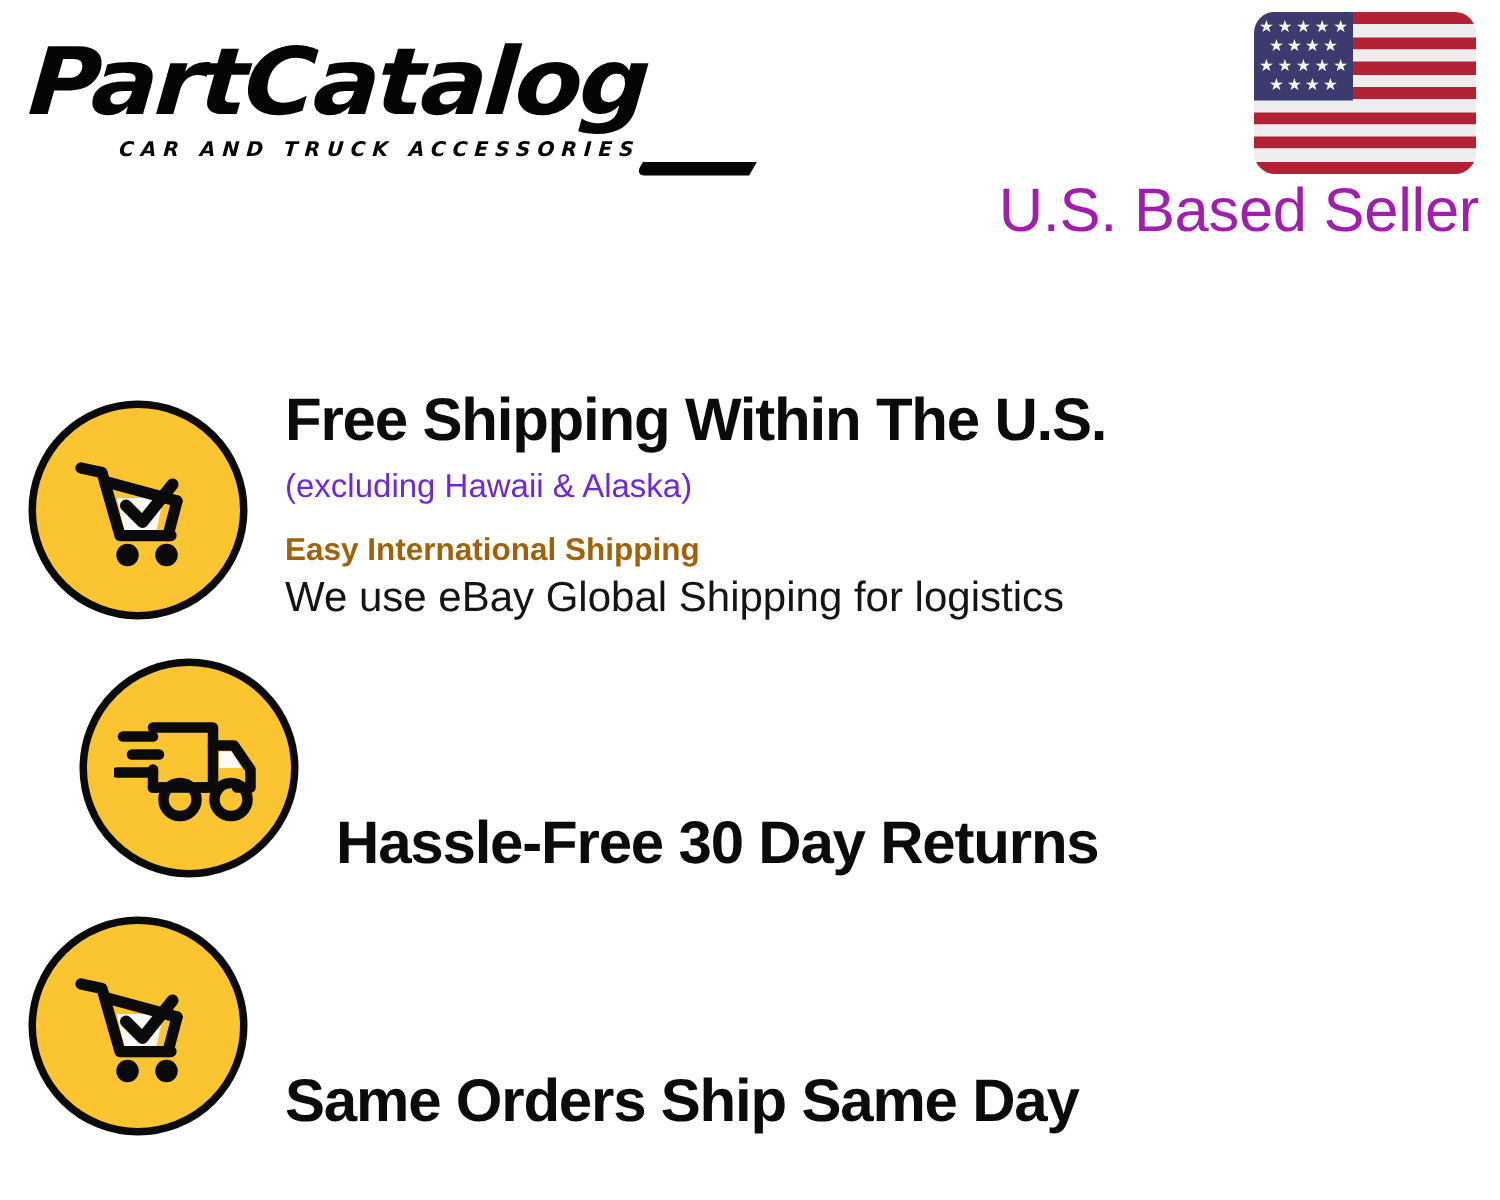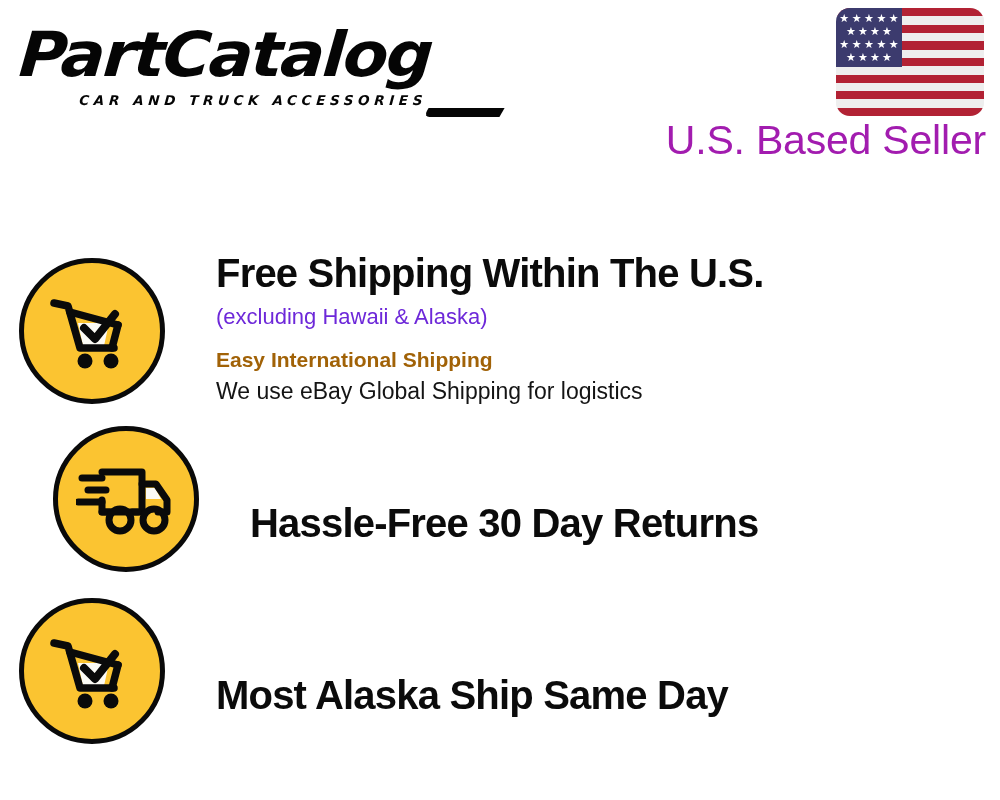--- a/index.html
+++ b/index.html
@@ -140,22 +140,21 @@
   
   .features {
     position: absolute;
     left: 0;
     top: 235px;
     width: 1000px;
   }
   .feature {
     position: relative;
     display: flex;
-    align-items: center;
-    gap: 26px;
+    align-items: flex-end;
   }
   .feature-1 { height: 178px; }
   .feature-2 { height: 172px; padding-left: 34px; }
   .feature-3 { height: 172px; }
 
   .icon-wrap {
     position: relative;
     width: 190px;
     flex: 0 0 190px;
     display: flex;
@@ -211,21 +210,21 @@
     font-weight: 700;
     font-size: 21px;
     line-height: 28px;
     color: #a16207;
     margin: 14px 0 0 0;
     white-space: nowrap;
   }
   .feat-sub2 {
     font-family: "Liberation Sans", sans-serif;
     font-weight: 400;
-    font-size: 23px;
+    font-size: 28px;
     line-height: 30px;
     color: #141414;
     margin: 2px 0 0 0;
     white-space: nowrap;
   }
 </style>
 </head>
 <body>
 
 <div class="header">
@@ -354,17 +353,17 @@
           </g>
           <g fill="none" stroke="#0a0a0a" stroke-width="8" stroke-linecap="round" stroke-linejoin="round">
             <path d="M38 38 L49 49 L69 24"></path>
           </g>
           <circle cx="39" cy="71" r="7.5" fill="#0a0a0a"></circle>
           <circle cx="65" cy="71" r="7.5" fill="#0a0a0a"></circle>
         </svg>
       </div>
     </div>
     <div class="feature-text">
-      <p class="feat-title">Most Alaska Ship Same Day</p>
+      <p class="feat-title">Same Orders Ship Same Day</p>
     </div>
   </div>
 
 </div>
 
 </body></html>

